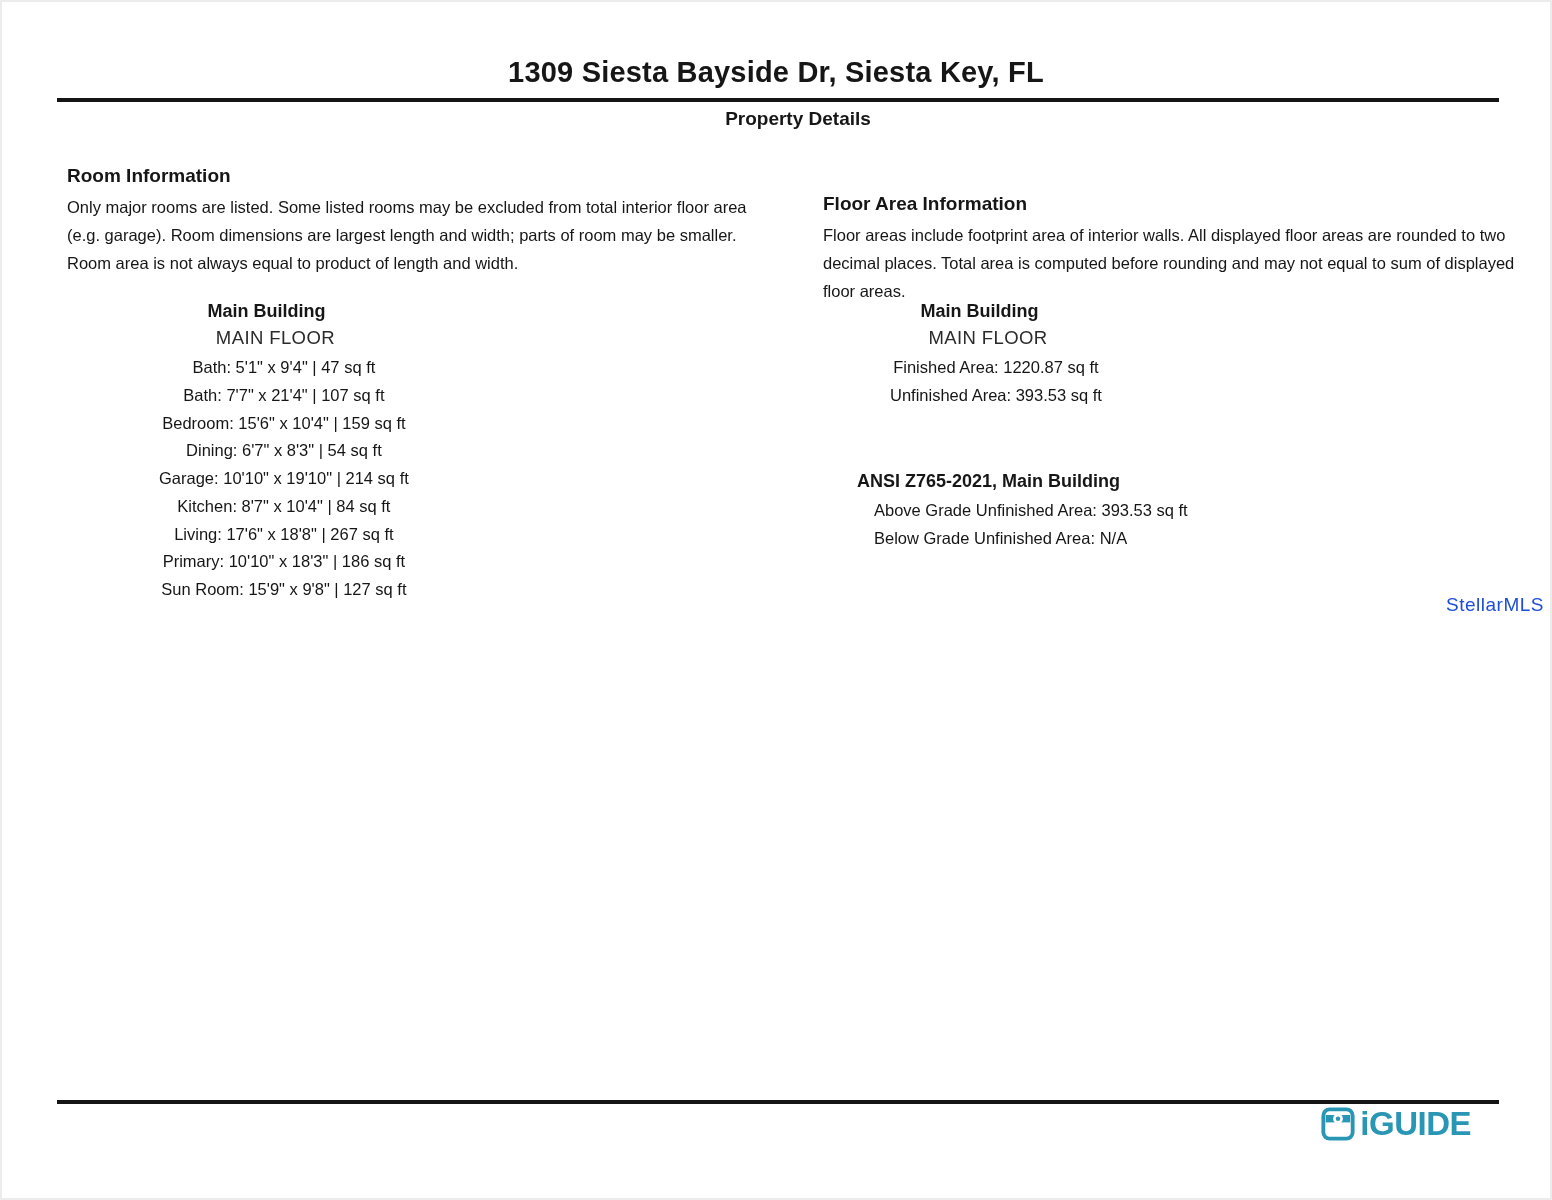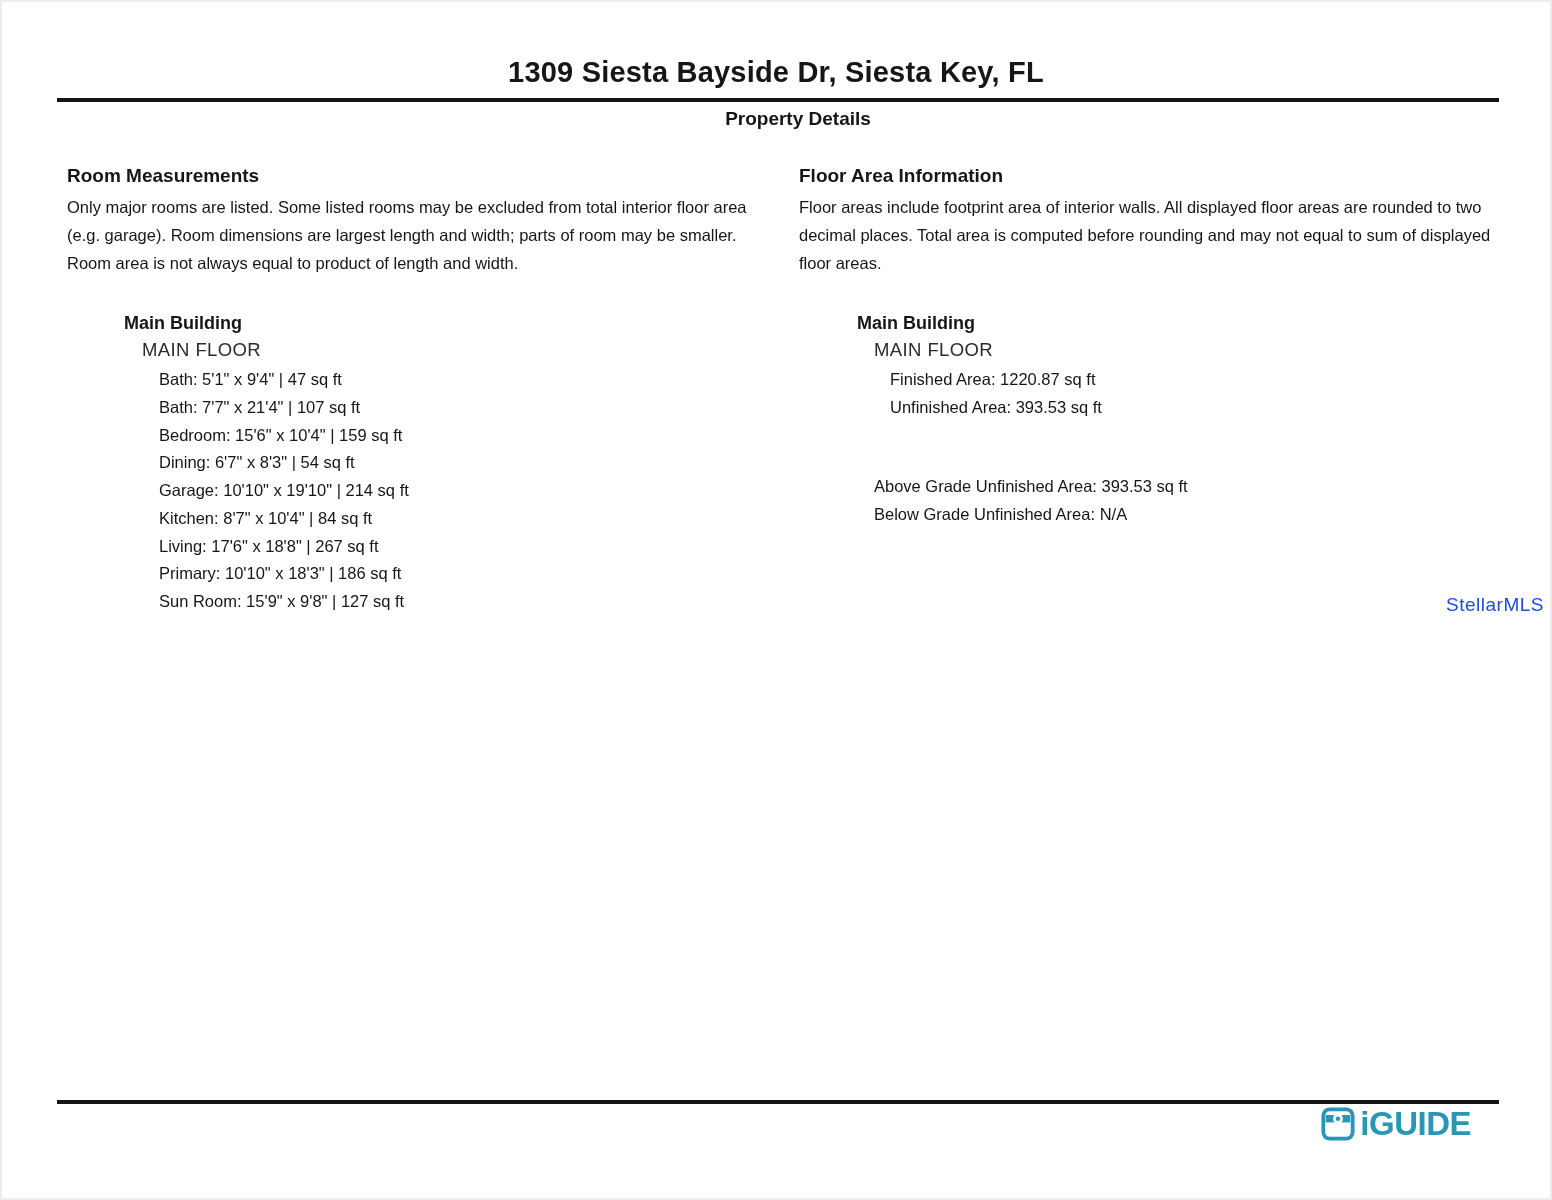--- a/index.html
+++ b/index.html
@@ -25,24 +25,24 @@
   }
   .rule-top{top:96px;}
   .rule-bottom{top:1098px;}
   .doc-subtitle{
     position:absolute;top:106px;left:0;right:0;
     text-align:center;
     font-size:19px;font-weight:bold;padding-left:44px;
   }
   .col-head-block{position:absolute;top:162px;}
   .col-head-block.left{left:65px;width:700px;}
-  .col-head-block.right{left:797px;width:708px;}
+  .col-head-block.right{left:821px;width:708px;margin-top:28px;}
   .col-heading{font-size:19px;font-weight:bold;line-height:24px;margin:0 0 6px 0;}
   .col-desc{font-size:16.5px;line-height:27.8px;margin:0;}
-  .building-block{position:absolute;top:310px;}
+  .building-block{position:absolute;top:298px;text-align:center;}
   .building-block.left{left:122px;}
   .building-block.right{left:855px;}
   .building-name{font-size:18px;font-weight:bold;line-height:23px;}
   .floor-name{font-size:18.5px;line-height:27px;color:#2b2b2b;letter-spacing:0.4px;}
   .building-block.left .floor-name{margin:1px 0 0 18px;}
   .building-block.right .floor-name{margin:1px 0 0 17px;}
   .item-list{font-size:16.5px;line-height:27.75px;}
   .building-block.left .item-list{margin:3px 0 0 35px;}
   .building-block.right .item-list{margin:3px 0 0 33px;}
   .ansi-block{position:absolute;left:855px;top:467px;}
@@ -70,21 +70,21 @@
 </head>
 <body>
 
 <div class="page">
 
   <div class="doc-title">1309 Siesta Bayside Dr, Siesta Key, FL</div>
   <div class="rule rule-top"></div>
   <div class="doc-subtitle">Property Details</div>
 
   <div class="col-head-block left">
-    <div class="col-heading">Room Measurements</div>
+    <div class="col-heading">Room Information</div>
     <p class="col-desc">Only major rooms are listed. Some listed rooms may be excluded from total interior floor area (e.g. garage). Room dimensions are largest length and width; parts of room may be smaller. Room area is not always equal to product of length and width.</p>
   </div>
 
   <div class="building-block left">
     <div class="building-name">Main Building</div>
     <div class="floor-name">MAIN FLOOR</div>
     <div class="item-list">
         <div>Bath: 5'1" x 9'4" | 47 sq ft</div>
         <div>Bath: 7'7" x 21'4" | 107 sq ft</div>
         <div>Bedroom: 15'6" x 10'4" | 159 sq ft</div>
@@ -105,20 +105,21 @@
   <div class="building-block right">
     <div class="building-name">Main Building</div>
     <div class="floor-name">MAIN FLOOR</div>
     <div class="item-list">
         <div>Finished Area: 1220.87 sq ft</div>
         <div>Unfinished Area: 393.53 sq ft</div>
       </div>
   </div>
 
   <div class="ansi-block">
+    <div class="ansi-heading">ANSI Z765-2021, Main Building</div>
     <div class="item-list">
         <div>Above Grade Unfinished Area: 393.53 sq ft</div>
         <div>Below Grade Unfinished Area: N/A</div>
       </div>
   </div>
 
   <div class="watermark">StellarMLS</div>
 
   <div class="rule rule-bottom"></div>
 

